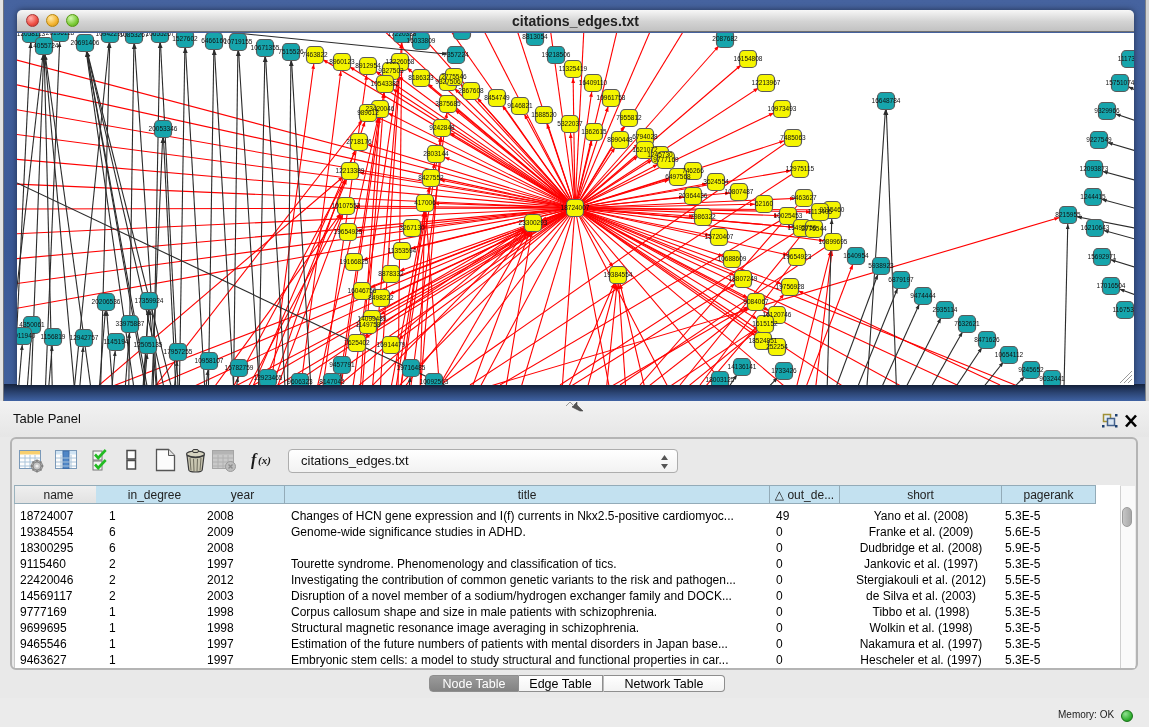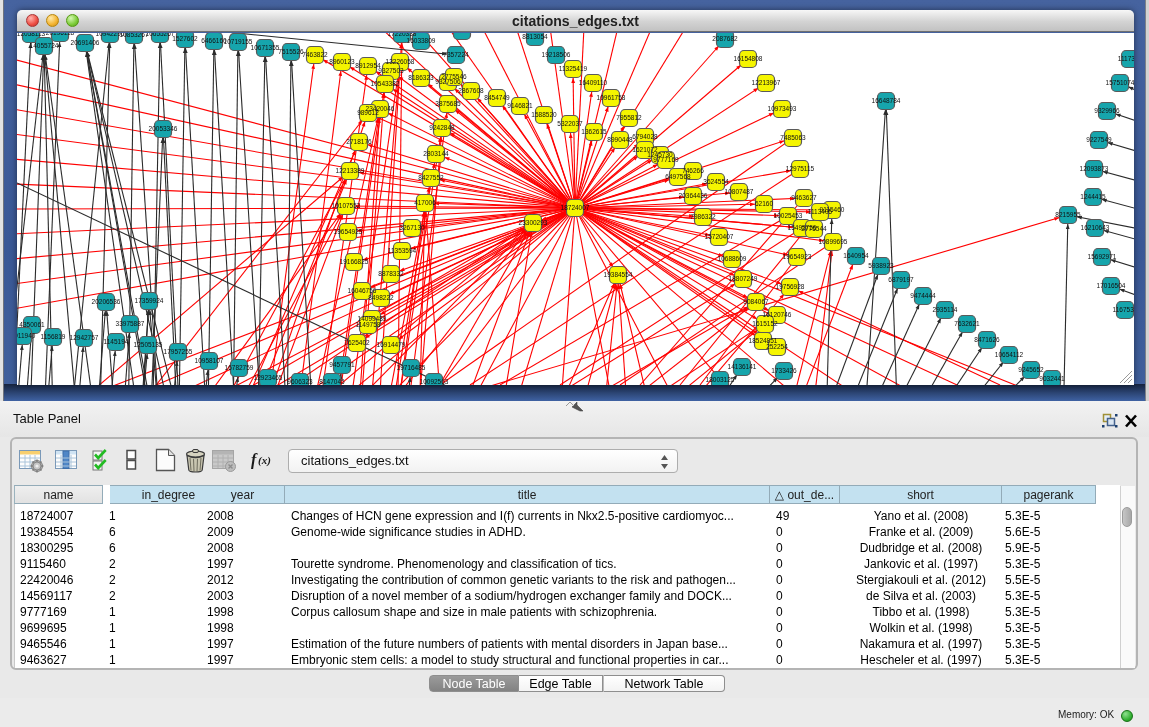--- a/index.html
+++ b/index.html
@@ -870,21 +870,21 @@
   <text x="233" y="19" font-size="16" font-style="italic" font-weight="bold" font-family="Liberation Serif,serif" fill="#1a1a1a">f</text>
   <text x="240" y="18" font-size="11" font-style="italic" font-weight="bold" font-family="Liberation Serif,serif" fill="#1a1a1a">(x)</text>
 </svg>
 <div id="ddown">citations_edges.txt
   <svg class="abs" style="right:8px;top:4px" width="9" height="16" viewBox="0 0 9 16">
       <path d="M4.5 1 L8 6 H1 z M4.5 15 L1 10 H8 z" fill="#555"></path>
     </svg>
 </div>
 
 <div class="hdr" style="left:14px;width:89px;background:linear-gradient(#efefef,#e2e2e2);border-left:1px solid #9bb3be">name</div>
-<div class="hdr" style="left:110px;width:118px">in_degree</div>
+<div class="hdr" style="left:96px;width:118px">in_degree</div>
 <div class="hdr" style="left:201px;width:84px">year</div>
 <div class="hdr" style="left:285px;width:485px">title</div>
 <div class="hdr" style="left:770px;width:70px">△ out_de...</div>
 <div class="hdr" style="left:840px;width:162px">short</div>
 <div class="hdr" style="left:1002px;width:94px">pagerank</div>
 <div class="trow" style="top:508px">
 <span style="left:6px">18724007</span>
     <span style="left:95px">1</span>
     <span style="left:193px">2008</span>
     <span style="left:277px">Changes of HCN gene expression and I(f) currents in Nkx2.5-positive cardiomyoc...</span>
@@ -942,20 +942,21 @@
     <span style="left:193px">1998</span>
     <span style="left:277px">Corpus callosum shape and size in male patients with schizophrenia.</span>
     <span style="left:762px">0</span>
     <span class="ctr" style="left:826px;width:162px">Tibbo et al. (1998)</span>
     <span style="left:991px">5.3E-5</span>
   </div>
 <div class="trow" style="top:620px">
 <span style="left:6px">9699695</span>
     <span style="left:95px">1</span>
     <span style="left:193px">1998</span>
+    <span style="left:277px">Structural magnetic resonance image averaging in schizophrenia.</span>
     <span style="left:762px">0</span>
     <span class="ctr" style="left:826px;width:162px">Wolkin et al. (1998)</span>
     <span style="left:991px">5.3E-5</span>
   </div>
 <div class="trow" style="top:636px">
 <span style="left:6px">9465546</span>
     <span style="left:95px">1</span>
     <span style="left:193px">1997</span>
     <span style="left:277px">Estimation of the future numbers of patients with mental disorders in Japan base...</span>
     <span style="left:762px">0</span>

